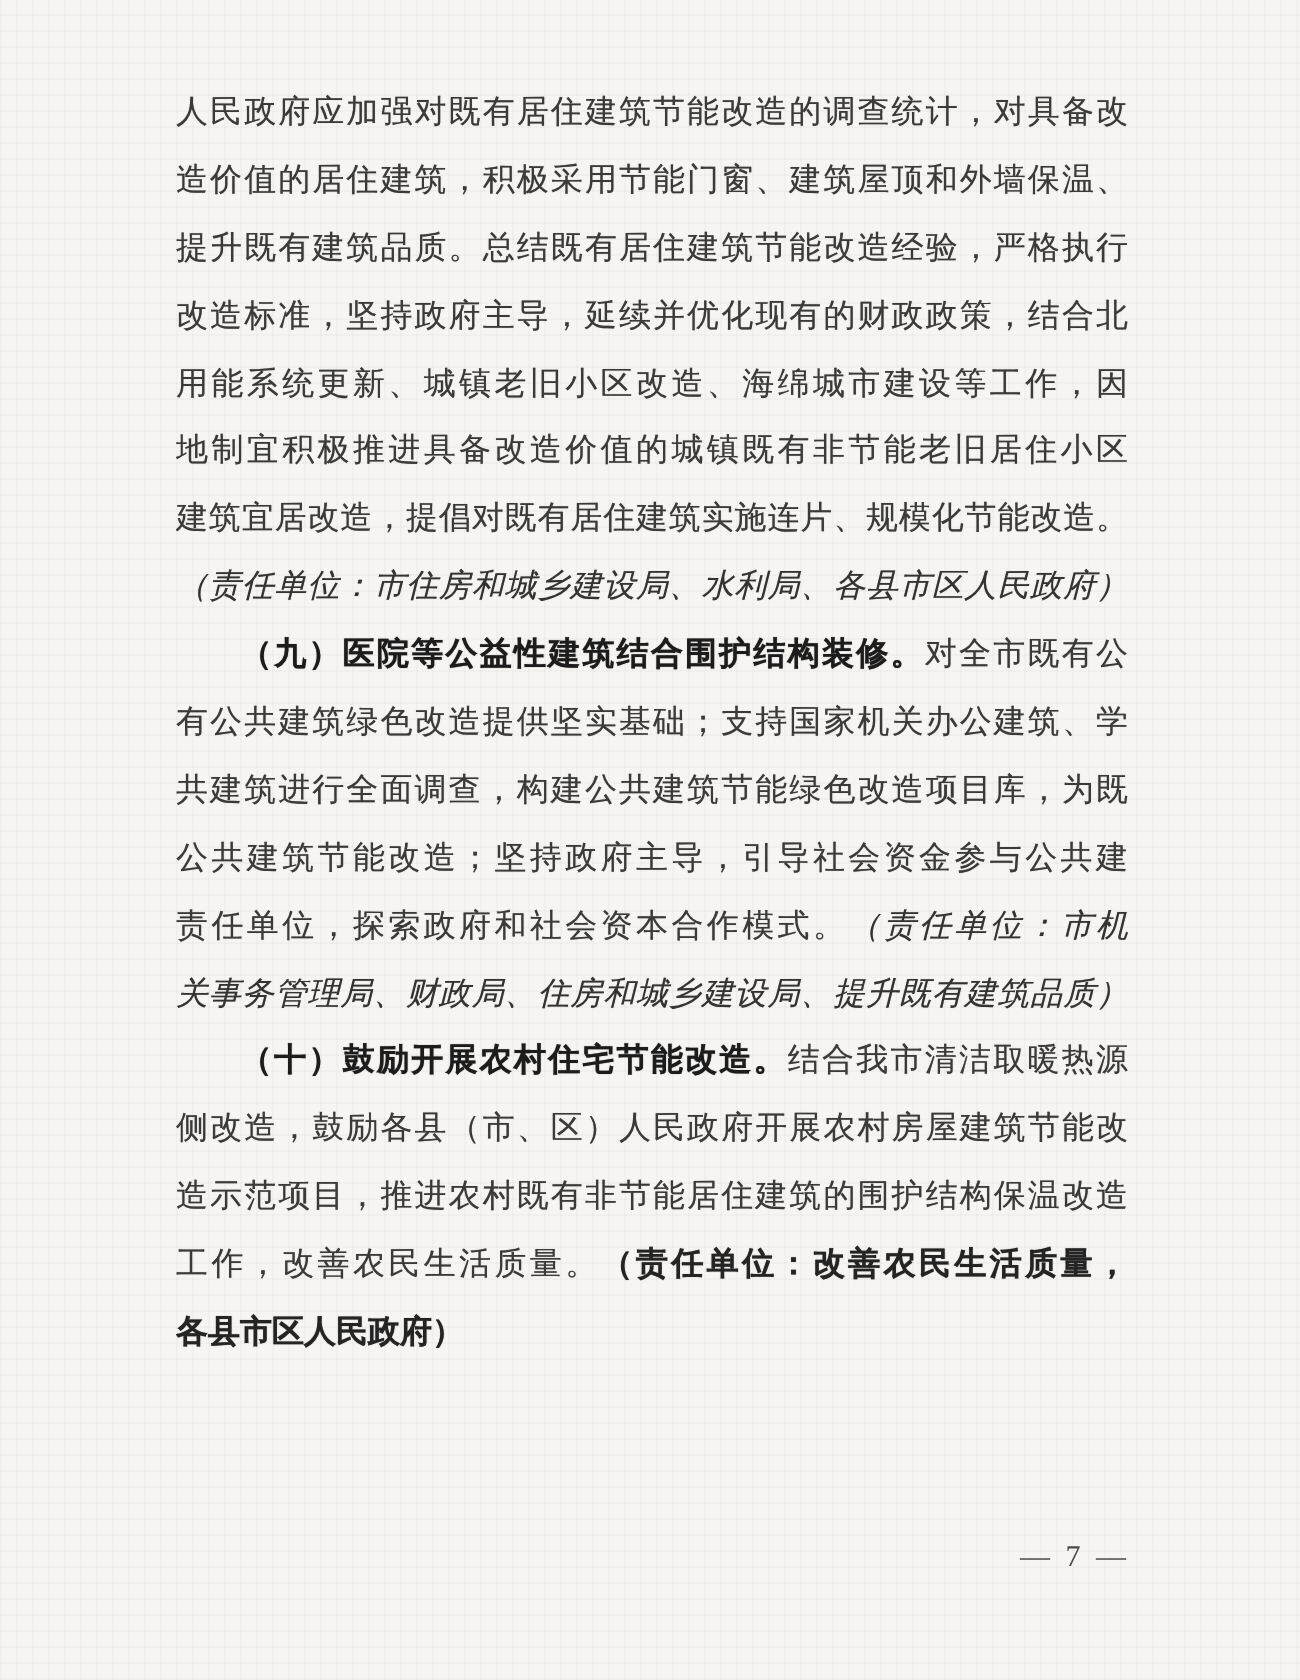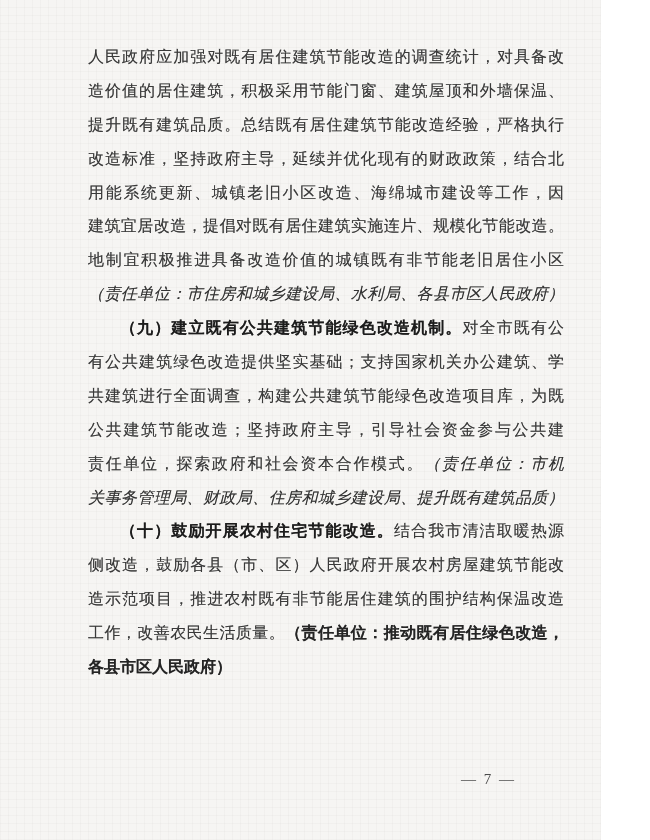--- a/index.html
+++ b/index.html
@@ -6,21 +6,21 @@
     margin: 0;
     padding: 0;
   }
   body {
     width: 650px;
     height: 840px;
     font-family: "Liberation Serif", "DejaVu Serif", serif;
   }
   .scan-page {
     position: relative;
-    width: 601px;
+    width: 650px;
     height: 840px;
     overflow: hidden;
     background-color: #f6f5f3;
     
     background-image:
       repeating-linear-gradient(0deg, rgba(160,155,150,0.06) 0 1px, transparent 1px 8px),
       repeating-linear-gradient(90deg, rgba(160,155,150,0.06) 0 1px, transparent 1px 8px);
   }
   .text-block {
     position: absolute;
@@ -75,29 +75,29 @@
 </head>
 <body>
 
 <div class="scan-page">
   <div class="text-block" id="doc-body">
       <div class="line"><span class="run-body">人民政府应加强对既有居住建筑节能改造的调查统计，对具备改</span></div>
       <div class="line"><span class="run-body">造价值的居住建筑，积极采用节能门窗、建筑屋顶和外墙保温、</span></div>
       <div class="line"><span class="run-body">提升既有建筑品质。总结既有居住建筑节能改造经验，严格执行</span></div>
       <div class="line"><span class="run-body">改造标准，坚持政府主导，延续并优化现有的财政政策，结合北</span></div>
       <div class="line"><span class="run-body">用能系统更新、城镇老旧小区改造、海绵城市建设等工作，因</span></div>
+      <div class="line"><span class="run-body">地制宜积极推进具备改造价值的城镇既有非节能老旧居住小区</span></div>
       <div class="line"><span class="run-body">建筑宜居改造，提倡对既有居住建筑实施连片、规模化节能改造。</span></div>
-      <div class="line"><span class="run-body">地制宜积极推进具备改造价值的城镇既有非节能老旧居住小区</span></div>
       <div class="line"><span class="run-resp">（责任单位：市住房和城乡建设局、水利局、各县市区人民政府）</span></div>
-      <div class="line indent"><span class="run-bold">（九）建立既有公共建筑节能绿色改造机制。</span><span class="run-body">对全市既有公</span></div>
+      <div class="line indent"><span class="run-bold">（九）医院等公益性建筑结合围护结构装修。</span><span class="run-body">对全市既有公</span></div>
       <div class="line"><span class="run-body">有公共建筑绿色改造提供坚实基础；支持国家机关办公建筑、学</span></div>
       <div class="line"><span class="run-body">共建筑进行全面调查，构建公共建筑节能绿色改造项目库，为既</span></div>
       <div class="line"><span class="run-body">公共建筑节能改造；坚持政府主导，引导社会资金参与公共建</span></div>
       <div class="line"><span class="run-body">责任单位，探索政府和社会资本合作模式。</span><span class="run-resp">（责任单位：市机</span></div>
       <div class="line"><span class="run-resp">关事务管理局、财政局、住房和城乡建设局、提升既有建筑品质）</span></div>
       <div class="line indent"><span class="run-bold">（十）鼓励开展农村住宅节能改造。</span><span class="run-body">结合我市清洁取暖热源</span></div>
       <div class="line"><span class="run-body">侧改造，鼓励各县（市、区）人民政府开展农村房屋建筑节能改</span></div>
       <div class="line"><span class="run-body">造示范项目，推进农村既有非节能居住建筑的围护结构保温改造</span></div>
-      <div class="line"><span class="run-body">工作，改善农民生活质量。</span><span class="run-resp-bold">（责任单位：推动既有居住绿色改造，</span></div>
+      <div class="line"><span class="run-body">工作，改善农民生活质量。</span><span class="run-resp-bold">（责任单位：改善农民生活质量，</span></div>
       <div class="line short"><span class="run-resp-bold">各县市区人民政府）</span></div>
     </div>
   <div class="footer">— 7 —</div>
 </div>
 
 </body></html>

